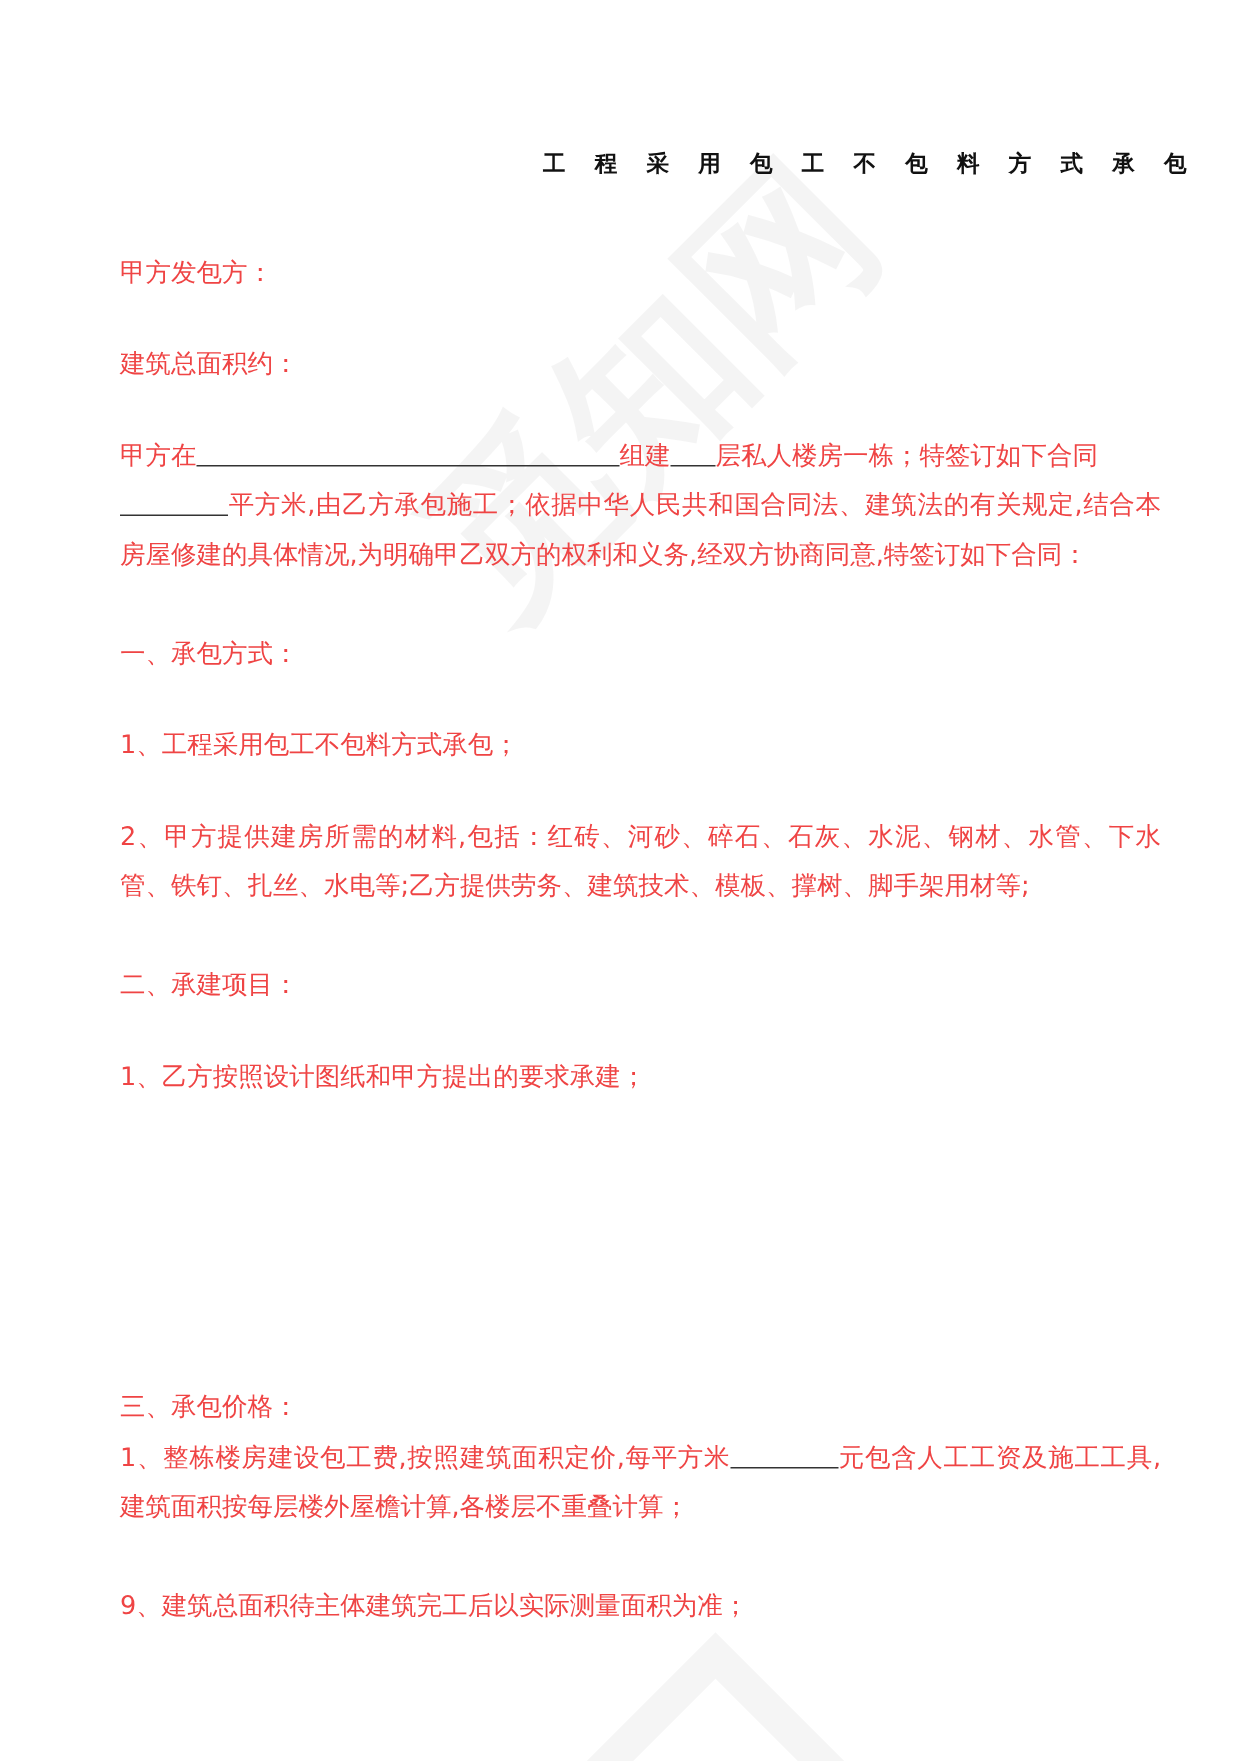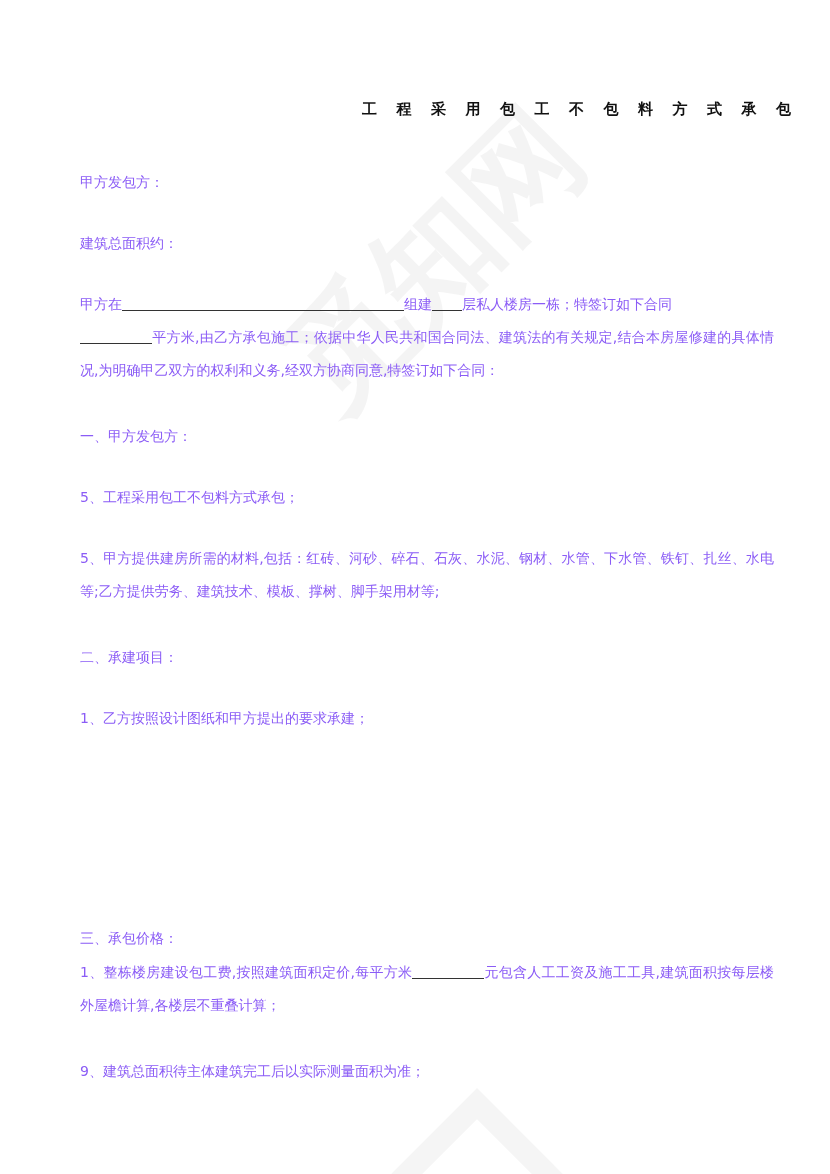--- a/index.html
+++ b/index.html
@@ -30,23 +30,23 @@
       font-weight: bold;
       letter-spacing: 19.5px;
       white-space: nowrap;
       color: #111;
       line-height: 20px;
     }
     .para {
       position: absolute;
       left: 80px;
       width: 694px;
-      font-size: 14px;
+      font-size: 17px;
       line-height: 33px;
-      color: #8b5cf6;
+      color: #ef4444;
       text-align: justify;
       white-space: normal;
       word-break: break-all;
     }
     .blank {
       display: inline-block;
       border-bottom: 1px solid #333;
       height: 18px;
       vertical-align: -2px;
     }
@@ -86,25 +86,25 @@
   <div class="title">工程采用包工不包料方式承包</div>
 
   <div class="para" style="top:166px;">甲方发包方：</div>
 
   <div class="para" style="top:227px;">建筑总面积约：</div>
 
   <div class="para" style="top:288px;">
     <span>甲方在</span><span class="blank" style="width:282px;"></span><span>组建</span><span class="blank" style="width:30px;"></span><span>层私人楼房一栋；特签订如下合同</span><br><span class="blank" style="width:72px;"></span><span>平方米,由乙方承包施工；依据中华人民共和国合同法、建筑法的有关规定,结合本房屋修建的具体情况,为明确甲乙双方的权利和义务,经双方协商同意,特签订如下合同：</span>
   </div>
 
-  <div class="para" style="top:420px;">一、甲方发包方：</div>
+  <div class="para" style="top:420px;">一、承包方式：</div>
 
-  <div class="para" style="top:481px;">5、工程采用包工不包料方式承包；</div>
+  <div class="para" style="top:481px;">1、工程采用包工不包料方式承包；</div>
 
-  <div class="para" style="top:542px;">5、甲方提供建房所需的材料,包括：红砖、河砂、碎石、石灰、水泥、钢材、水管、下水管、铁钉、扎丝、水电等;乙方提供劳务、建筑技术、模板、撑树、脚手架用材等;</div>
+  <div class="para" style="top:542px;">2、甲方提供建房所需的材料,包括：红砖、河砂、碎石、石灰、水泥、钢材、水管、下水管、铁钉、扎丝、水电等;乙方提供劳务、建筑技术、模板、撑树、脚手架用材等;</div>
 
   <div class="para" style="top:641px;">二、承建项目：</div>
 
   <div class="para" style="top:702px;">1、乙方按照设计图纸和甲方提出的要求承建；</div>
 
 
   <div class="para" style="top:922px;">三、承包价格：</div>
 
   <div class="para" style="top:956px;">
     <span>1、整栋楼房建设包工费,按照建筑面积定价,每平方米</span><span class="blank" style="width:72px;"></span><span>元包含人工工资及施工工具,建筑面积按每层楼外屋檐计算,各楼层不重叠计算；</span>

